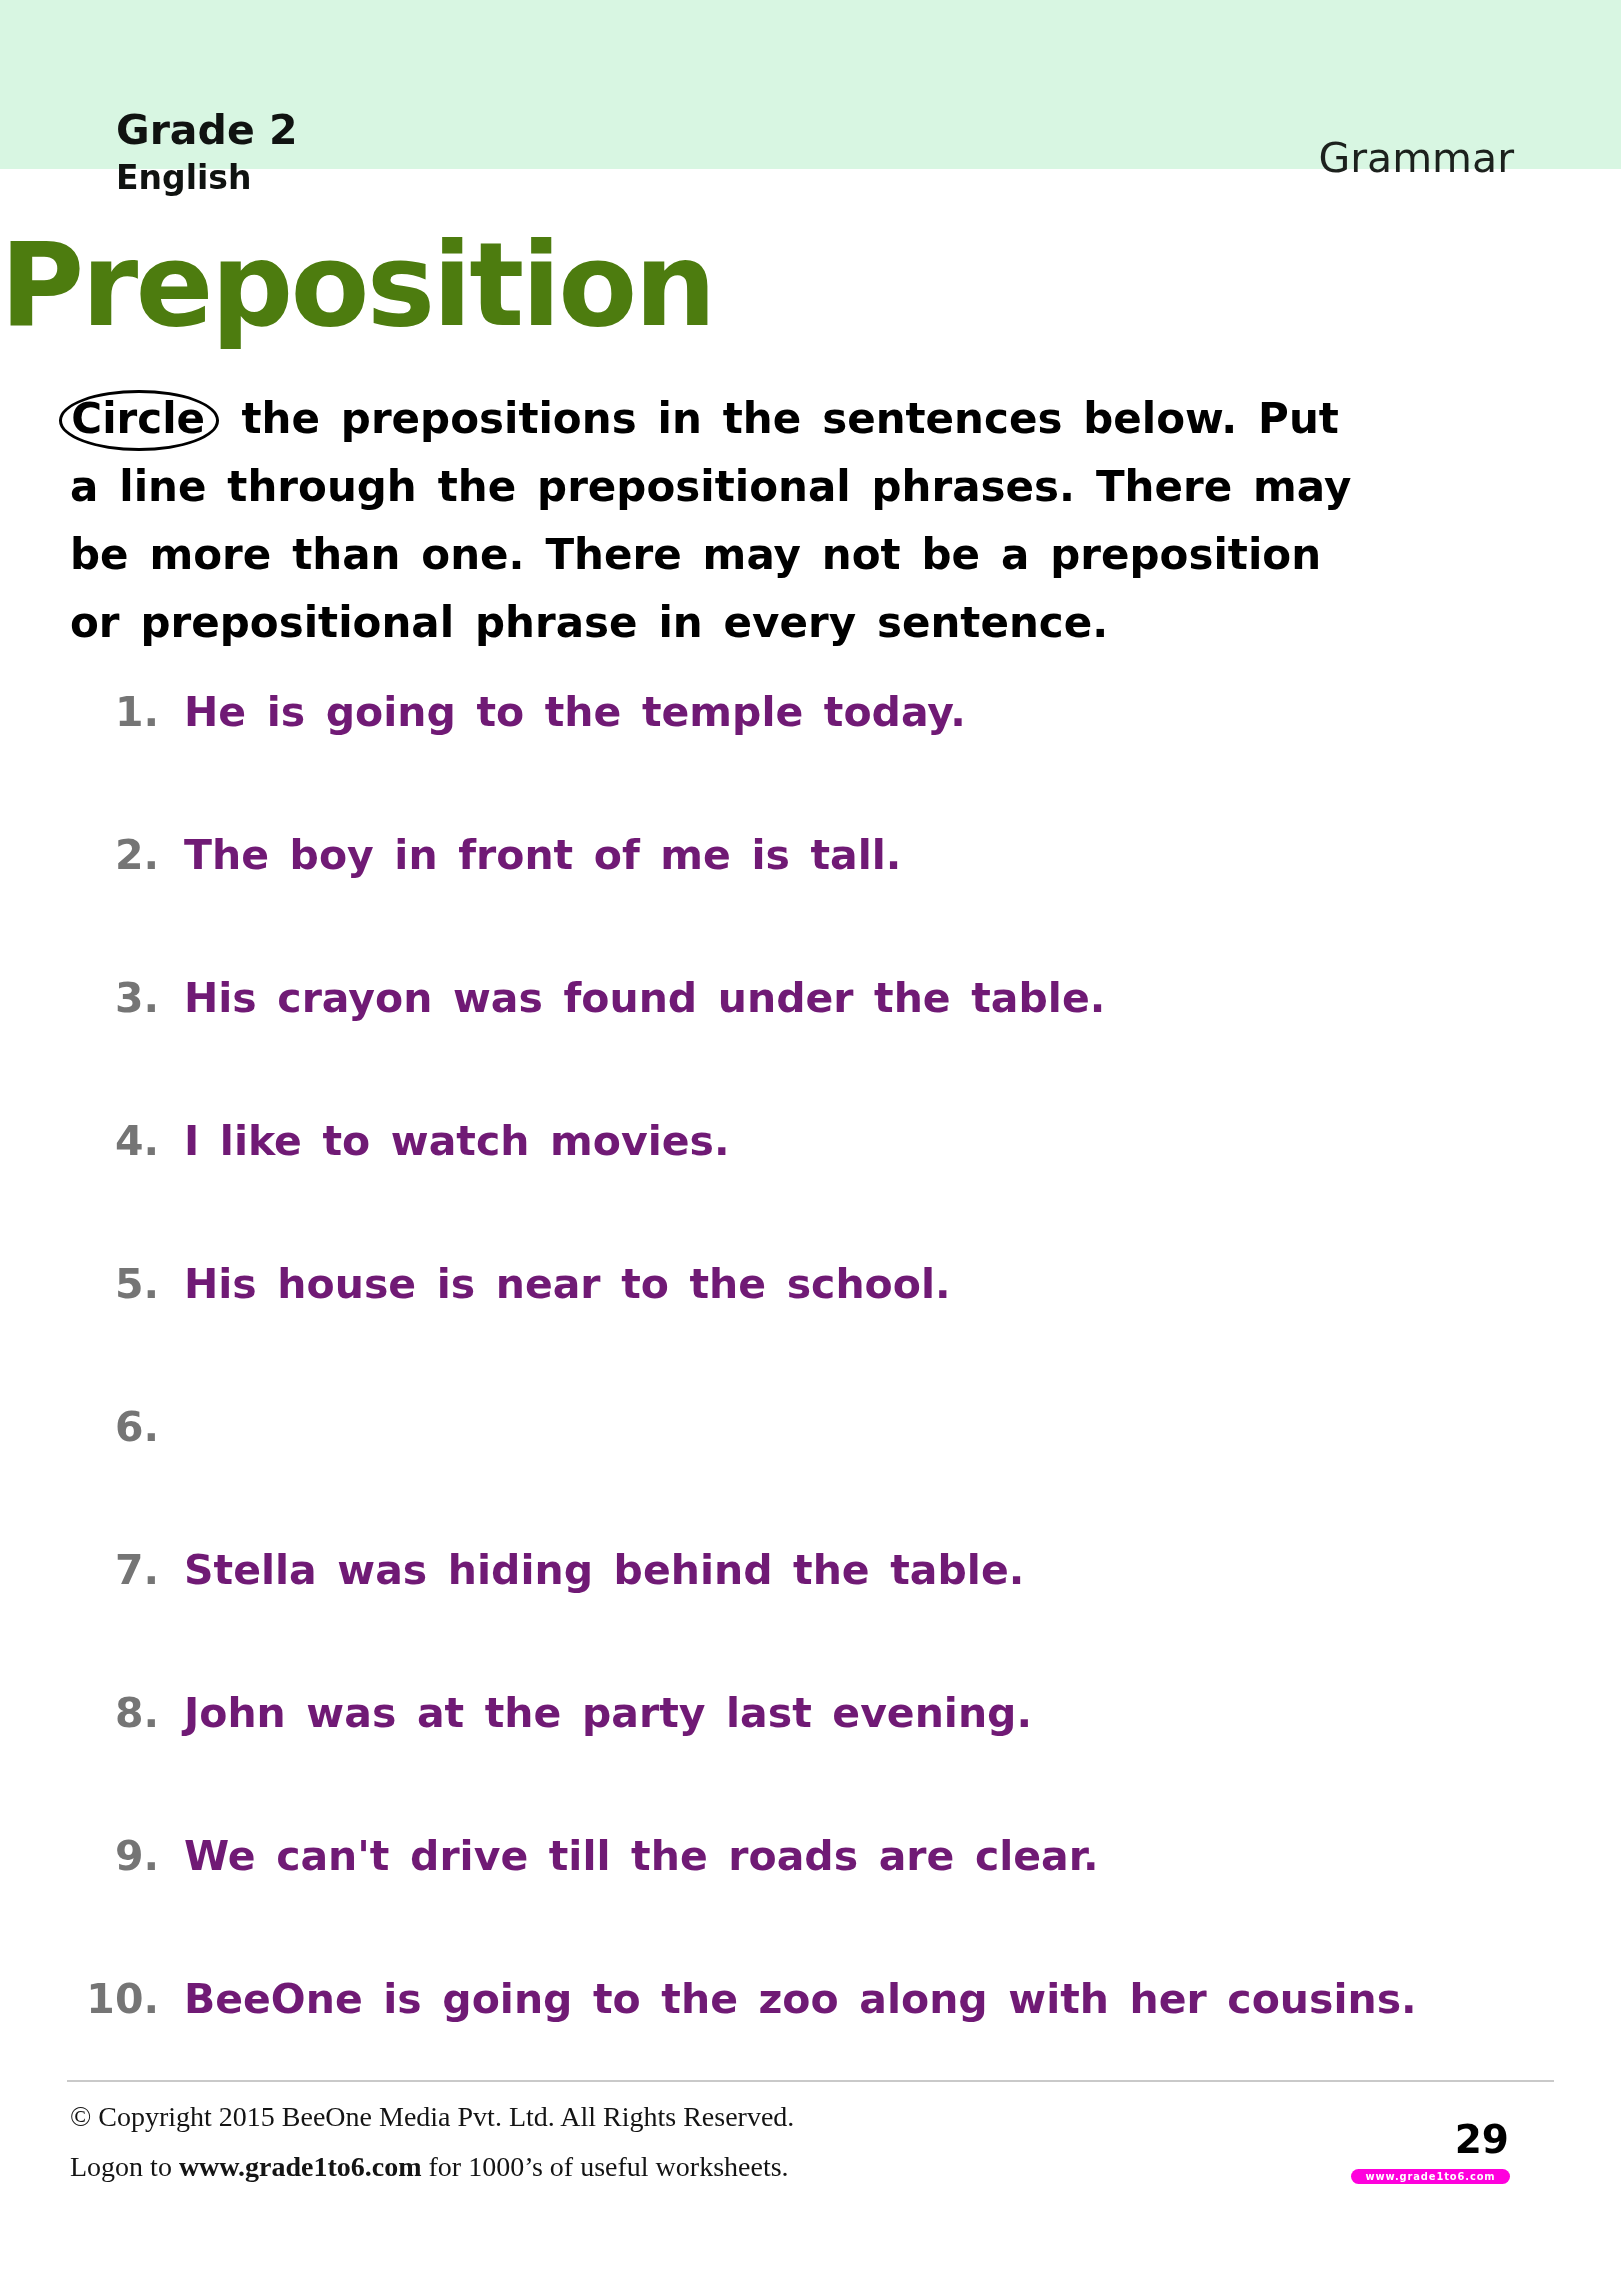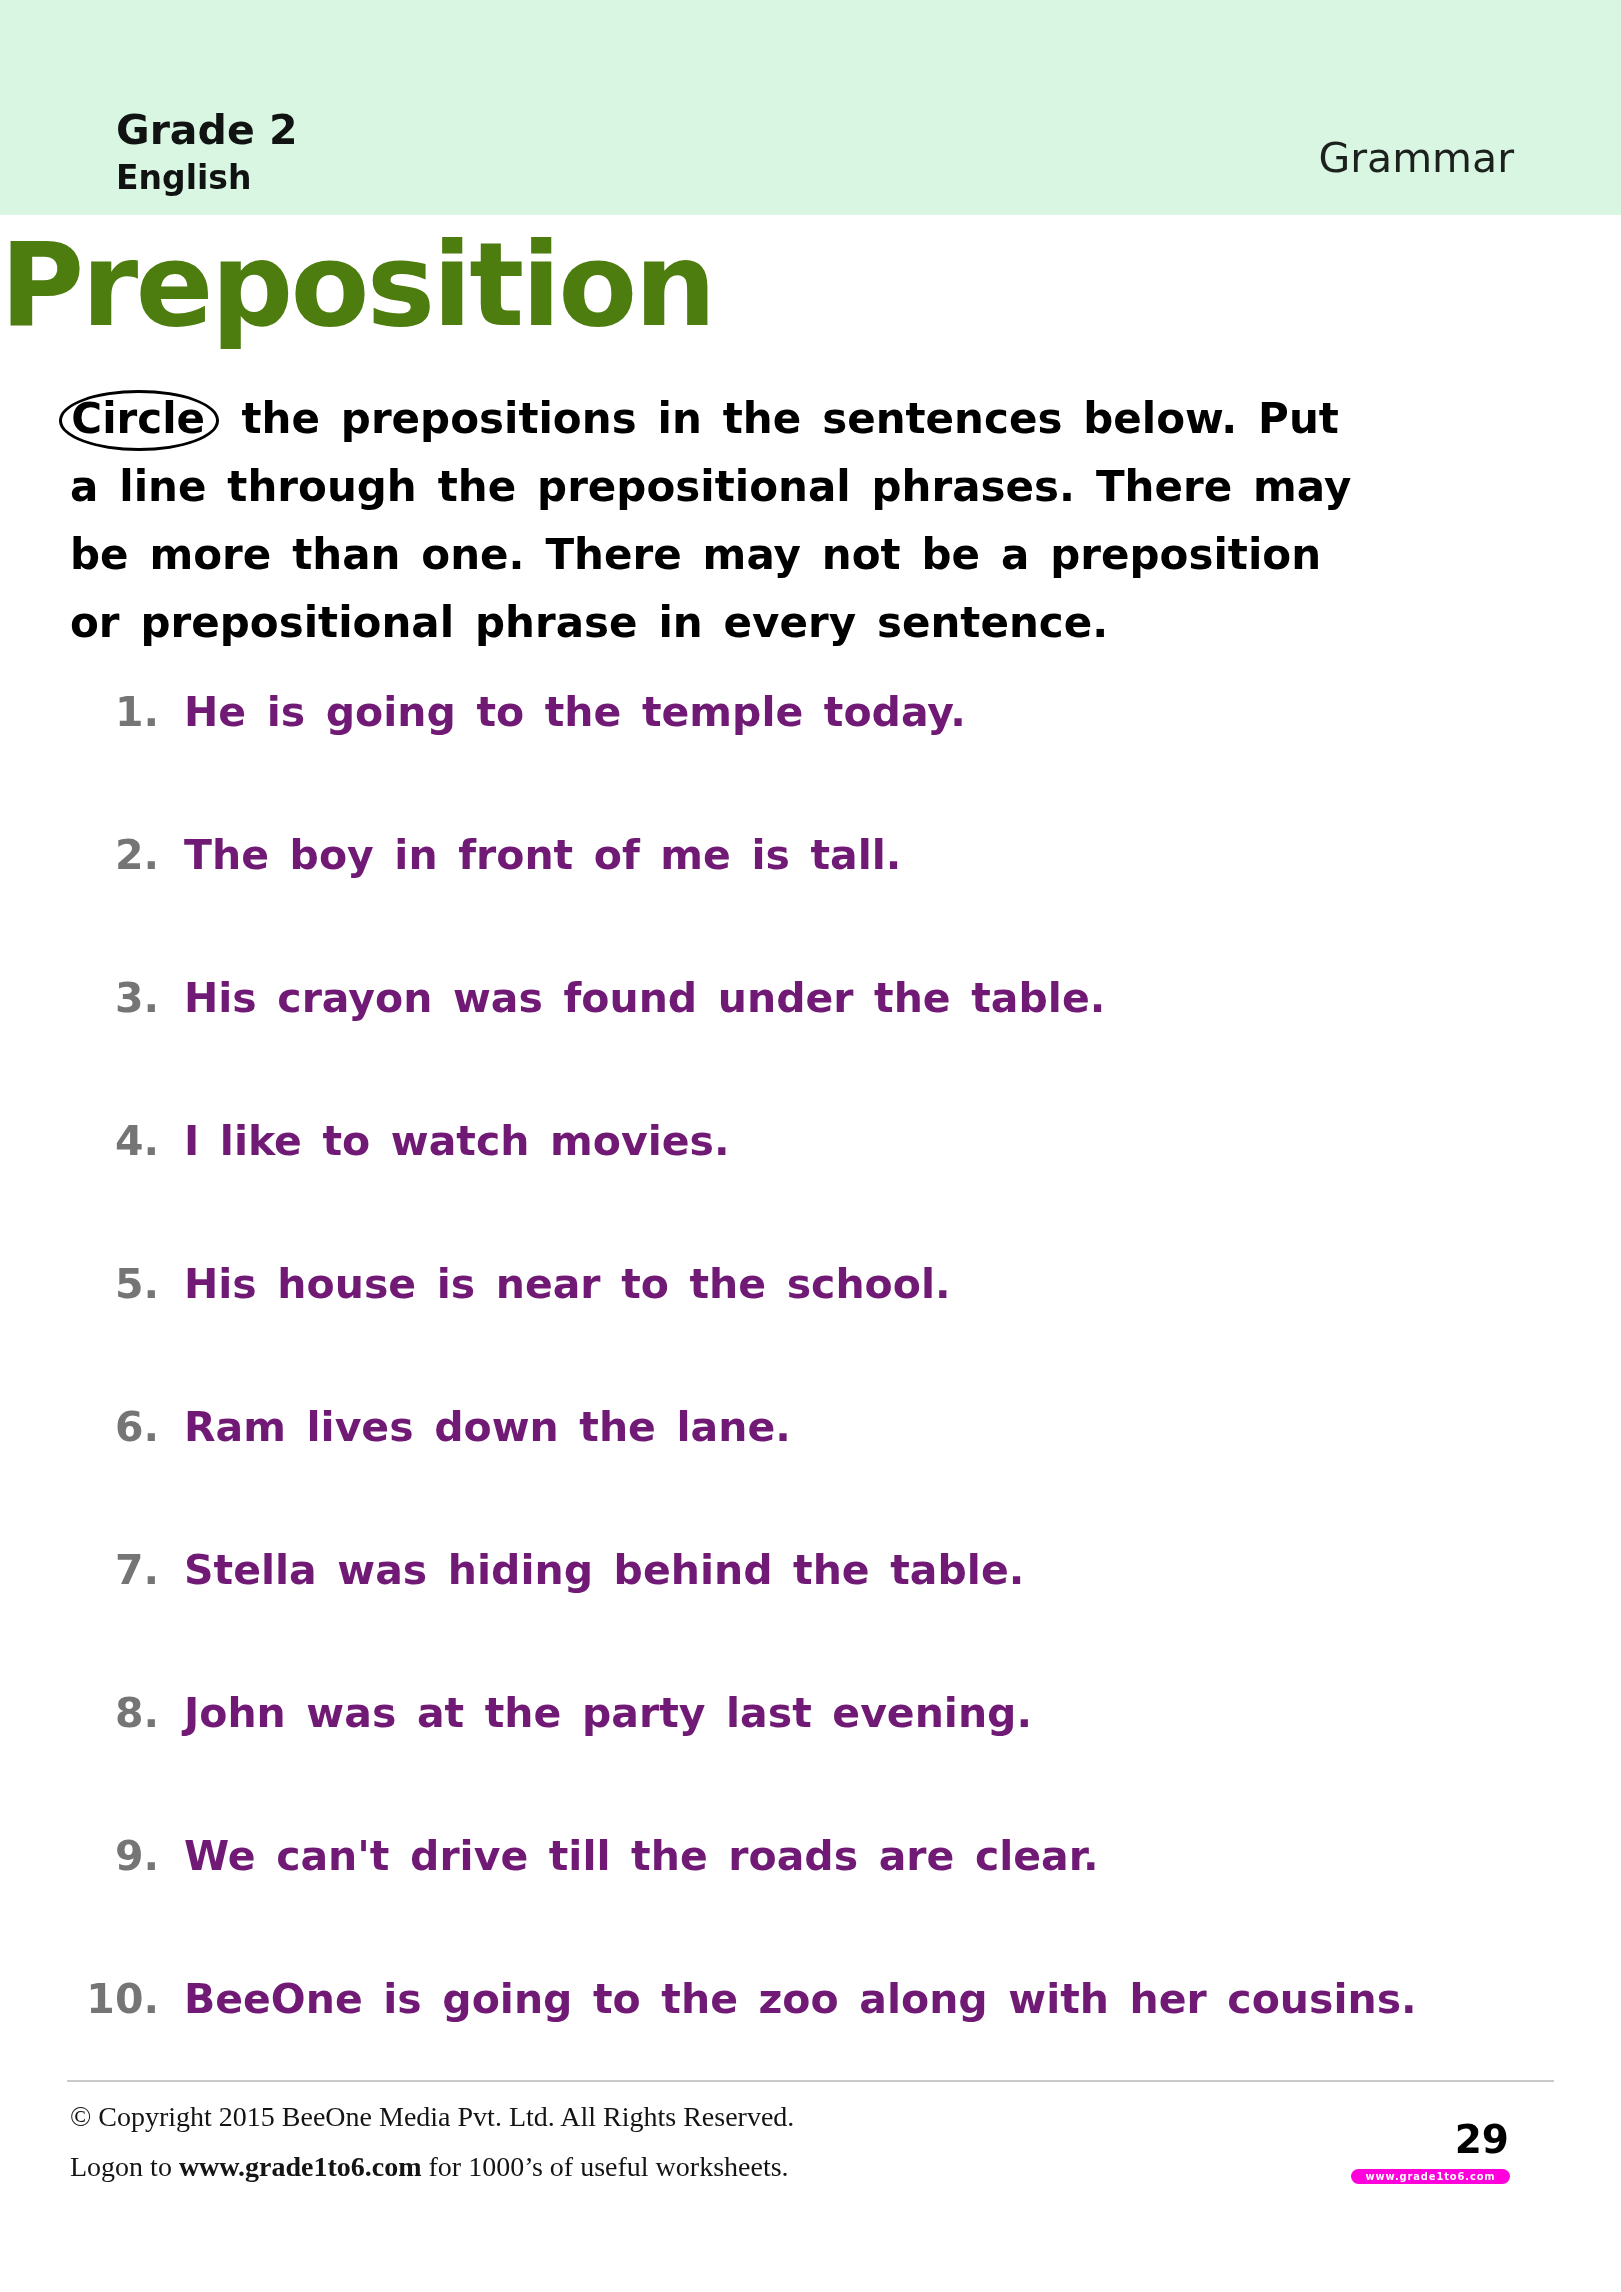--- a/index.html
+++ b/index.html
@@ -7,21 +7,21 @@
   body {
     position: relative;
     background: #ffffff;
     font-family: "DejaVu Sans", sans-serif;
     color: #0a0a0a;
     overflow: hidden;
   }
 
   
   .header {
-    position: absolute; top: 0; left: 0; width: 1621px; height: 215px;
+    position: absolute; top: 0; left: 0; width: 1621px; height: 169px;
     background: #d8f6e2;
   }
   .grade {
     position: absolute; left: 116px; top: 106px;
     font-size: 41px; font-weight: bold; color: #101311;
     letter-spacing: 0px;
   }
   .subject {
     position: absolute; left: 116px; top: 158px;
     font-size: 33px; font-weight: bold; color: #101311;
@@ -136,21 +136,20 @@
   <div class="item">
     <span class="num">4.</span>
     <span class="txt">I like to watch movies.</span>
   </div>
   <div class="item">
     <span class="num">5.</span>
     <span class="txt">His house is near to the school.</span>
   </div>
   <div class="item">
     <span class="num">6.</span>
-    <span class="txt">Ram lives down the lane.</span>
   </div>
   <div class="item">
     <span class="num">7.</span>
     <span class="txt">Stella was hiding behind the table.</span>
   </div>
   <div class="item">
     <span class="num">8.</span>
     <span class="txt">John was at the party last evening.</span>
   </div>
   <div class="item">

